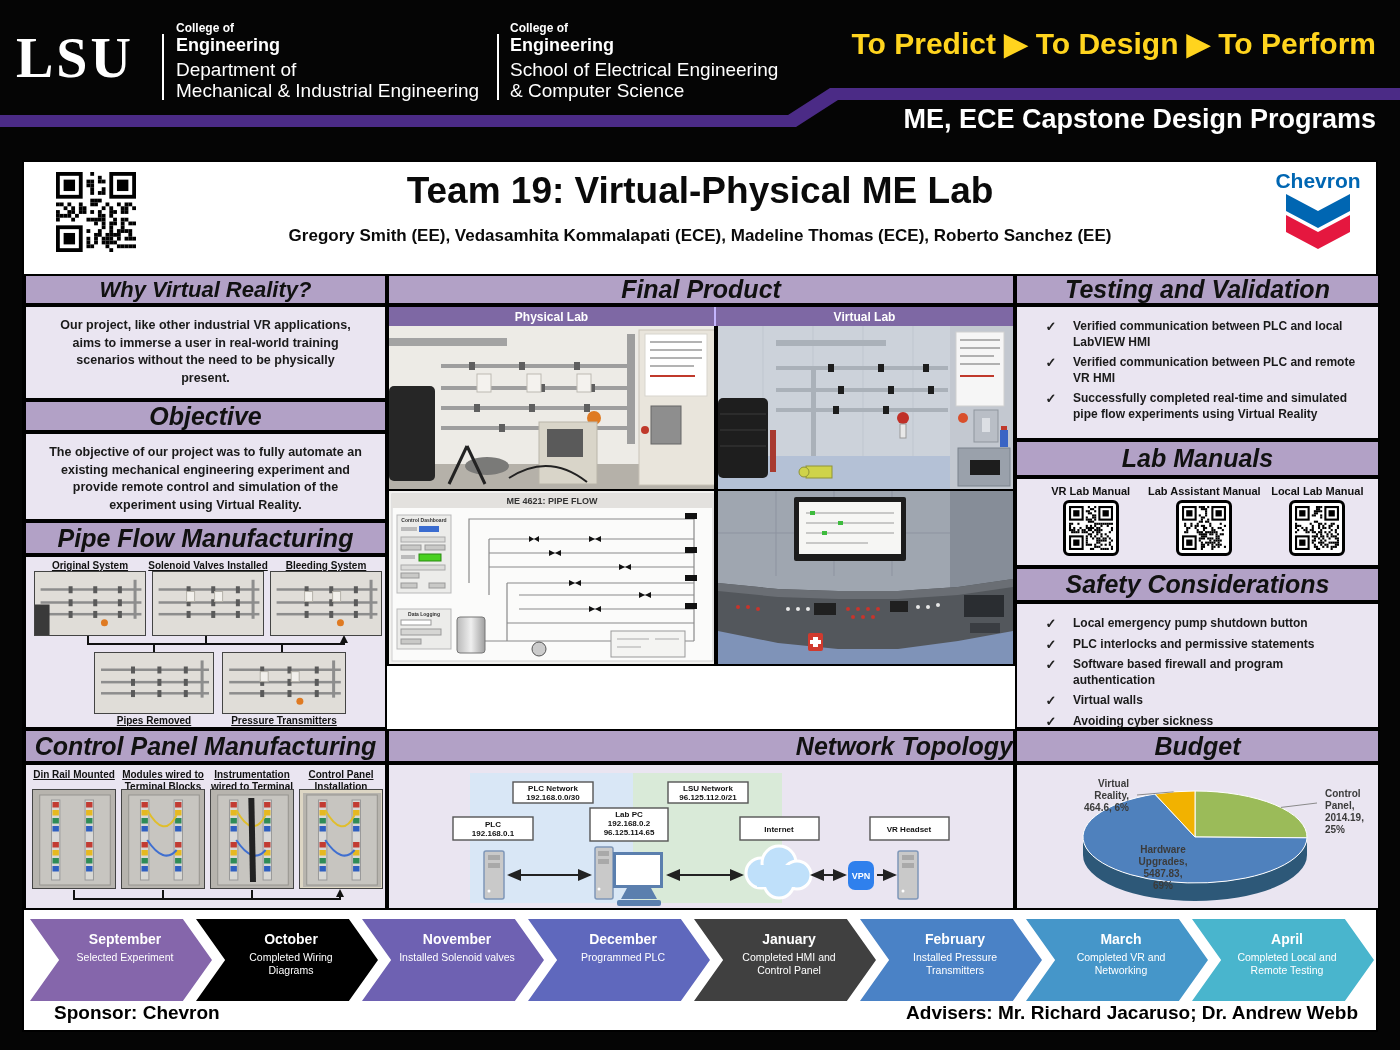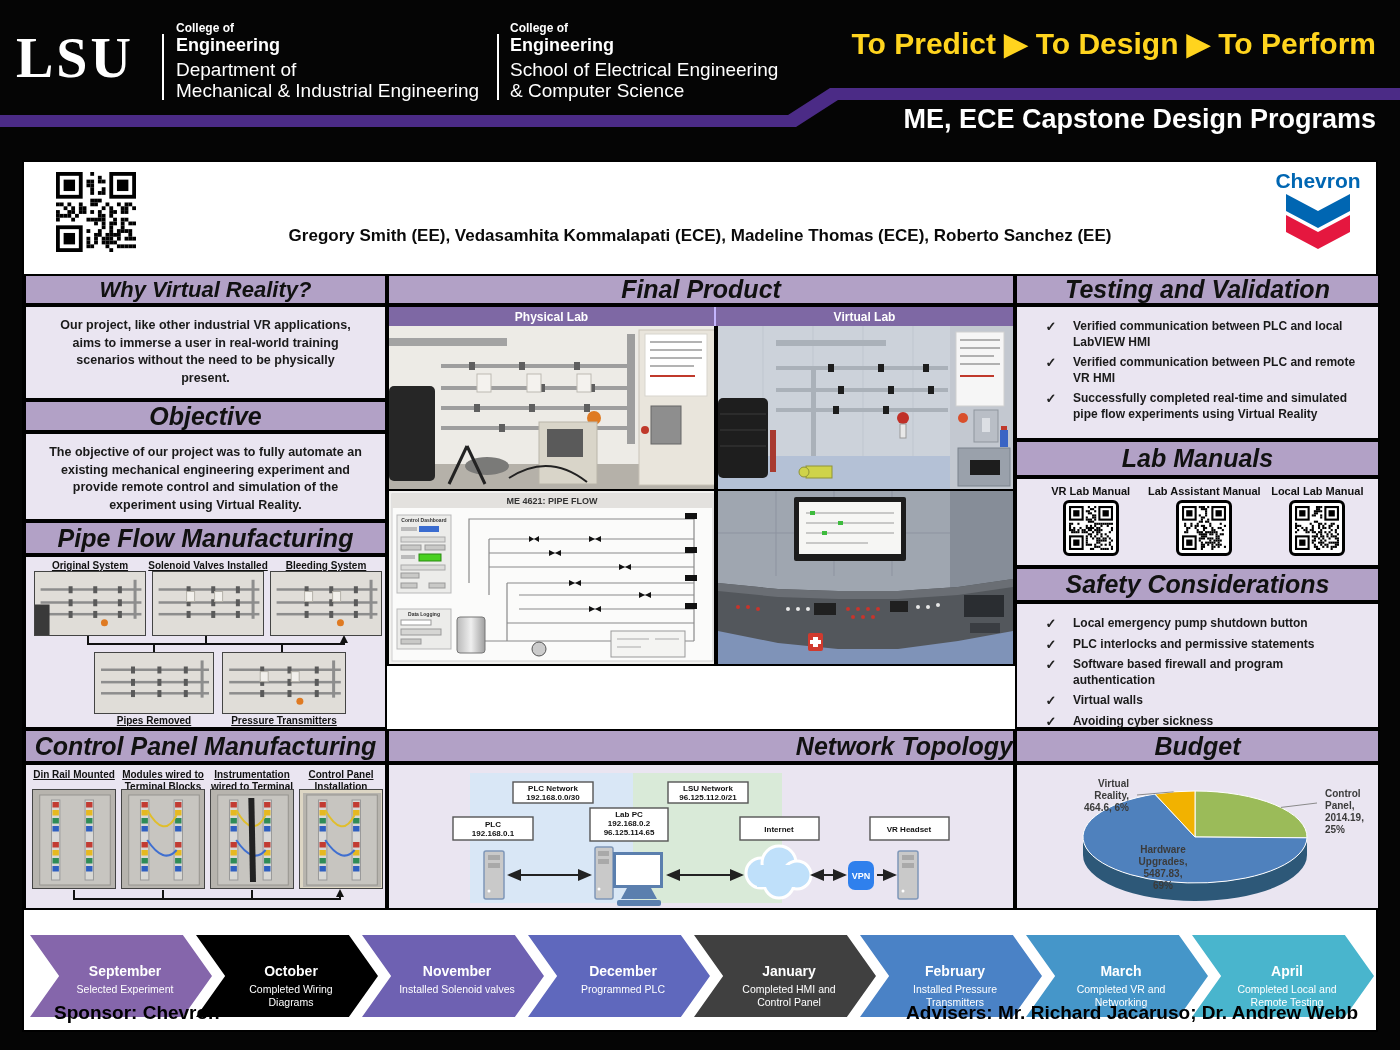--- a/index.html
+++ b/index.html
@@ -51,22 +51,22 @@
   .thumb-label { position:absolute; font-size:10px; font-weight:bold; text-decoration:underline; color:#111; text-align:center; line-height:1.15; }
   .conn-svg { position:absolute; left:0; top:0; width:100%; height:100%; pointer-events:none; }
 
   
   .subrow-cell { position:absolute; top:0; height:19px; background:#7e68a4; border-right:2px solid #c4b5fd; color:#fff; font-size:12px; font-weight:bold; display:flex; align-items:center; justify-content:center; }
   .photo-cell { position:absolute; overflow:hidden; border-right:2px solid #000; }
   .photo-cell svg { display:block; }
 
   
   #timeline { position:absolute; left:6px; top:757px; width:1344px; height:82px; }
-  .tl-item { position:absolute; top:16px; height:82px; width:182px; color:#fff; text-align:center;
-    clip-path:polygon(0 0, 84% 0, 100% 50%, 84% 100%, 0 100%, 16% 50%); padding:28px 26px 0 34px; }
+  .tl-item { position:absolute; top:0; height:82px; width:182px; color:#fff; text-align:center;
+    clip-path:polygon(0 0, 84% 0, 100% 50%, 84% 100%, 0 100%, 16% 50%); padding:12px 26px 0 34px; }
   .tl-month { font-size:14px; font-weight:bold; margin-bottom:4px; }
   .tl-desc { font-size:10.5px; line-height:1.25; }
 
   #sponsor { position:absolute; left:30px; bottom:6px; font-size:19px; font-weight:bold; color:#000; }
   #advisers { position:absolute; right:18px; bottom:6px; font-size:19px; font-weight:bold; color:#000; }
 
   svg text { font-family:"Liberation Sans", sans-serif; }
 </style>
 </head>
 <body>
@@ -213,20 +213,21 @@
         <rect x="0" y="0" width="26.666666666666664" height="26.666666666666664" fill="#000"></rect>
         <rect x="3.8095238095238093" y="3.8095238095238093" width="19.047619047619047" height="19.047619047619047" fill="#fff"></rect>
         <rect x="7.619047619047619" y="7.619047619047619" width="11.428571428571427" height="11.428571428571427" fill="#000"></rect>
         <rect x="53.33333333333333" y="0" width="26.666666666666664" height="26.666666666666664" fill="#000"></rect>
         <rect x="57.14285714285714" y="3.8095238095238093" width="19.047619047619047" height="19.047619047619047" fill="#fff"></rect>
         <rect x="60.95238095238095" y="7.619047619047619" width="11.428571428571427" height="11.428571428571427" fill="#000"></rect>
         <rect x="0" y="53.33333333333333" width="26.666666666666664" height="26.666666666666664" fill="#000"></rect>
         <rect x="3.8095238095238093" y="57.14285714285714" width="19.047619047619047" height="19.047619047619047" fill="#fff"></rect>
         <rect x="7.619047619047619" y="60.95238095238095" width="11.428571428571427" height="11.428571428571427" fill="#000"></rect>
       </svg></div>
+  <div id="poster-title">Team 19: Virtual-Physical ME Lab</div>
   <div id="poster-authors">Gregory Smith (EE), Vedasamhita Kommalapati (ECE), Madeline Thomas (ECE), Roberto Sanchez (EE)</div>
   <svg id="chevron-logo" viewBox="0 0 92 98">
     <text x="46" y="22" text-anchor="middle" font-size="21" font-weight="bold" fill="#0066b2">Chevron</text>
     <polygon points="14,28 46,45 78,28 78,45 46,62 14,45" fill="#0066b2"></polygon>
     <polygon points="14,49 46,66 78,49 78,66 46,83 14,66" fill="#e5173f"></polygon>
   </svg>
 
   <div id="col-left" class="col">
     <div class="sec sec-hdr hd22" style="top:0; height:31px;">
         <span>Why Virtual Reality?</span>

